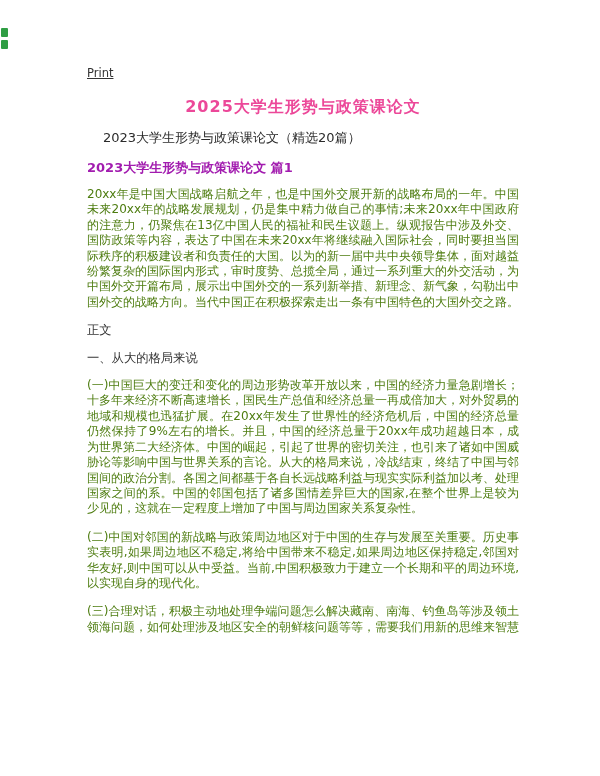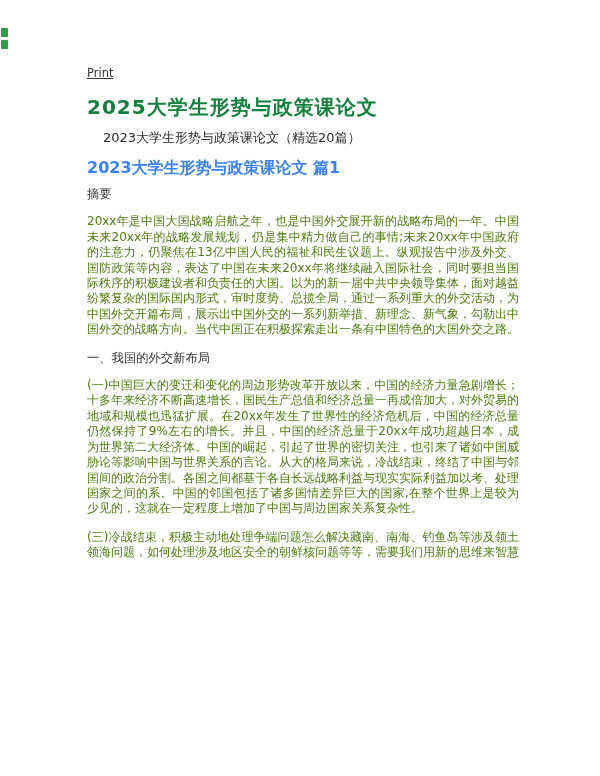--- a/index.html
+++ b/index.html
@@ -33,38 +33,39 @@
     padding: 62px 81px 0 87px;
   }
   .print-link {
     font-size: 11.5px;
     line-height: 13px;
     color: #333333;
     margin: 0 0 14px 0;
     display: inline-block;
   }
   .doc-title {
-    font-size: 20px;
+    font-size: 16px;
     line-height: 26px;
     font-weight: bold;
-    color: #15803d;
+    color: #ec4899;
+    text-align: center;
     letter-spacing: 1px;
     margin: 0 0 10px 0;
   }
   .subtitle {
     font-size: 13px;
     line-height: 16px;
     margin: 0 0 13px 16px;
     color: #2b2b2b;
   }
   .essay-heading {
-    font-size: 16px;
+    font-size: 13px;
     line-height: 17px;
     font-weight: bold;
-    color: #3b82f6;
+    color: #a21caf;
     margin: 0 0 11px 0;
   }
   .block-label {
     font-size: 12.3px;
     line-height: 15.4px;
     margin: 0 0 12px 0;
     color: #333333;
   }
   .body-para {
     font-size: 12px;
@@ -87,26 +88,27 @@
 <div class="page">
 
   <a href="#" class="print-link">Print</a>
 
   <h1 class="doc-title">2025大学生形势与政策课论文</h1>
 
   <div class="subtitle">2023大学生形势与政策课论文（精选20篇）</div>
 
   <h2 class="essay-heading">2023大学生形势与政策课论文 篇1</h2>
 
-  <div class="block-label">摘要</div>
 
   <p class="body-para">20xx年是中国大国战略启航之年，也是中国外交展开新的战略布局的一年。中国未来20xx年的战略发展规划，仍是集中精力做自己的事情;未来20xx年中国政府的注意力，仍聚焦在13亿中国人民的福祉和民生议题上。纵观报告中涉及外交、国防政策等内容，表达了中国在未来20xx年将继续融入国际社会，同时要担当国际秩序的积极建设者和负责任的大国。以为的新一届中共中央领导集体，面对越益纷繁复杂的国际国内形式，审时度势、总揽全局，通过一系列重大的外交活动，为中国外交开篇布局，展示出中国外交的一系列新举措、新理念、新气象，勾勒出中国外交的战略方向。当代中国正在积极探索走出一条有中国特色的大国外交之路。</p>
 
 
+  <div class="block-label">正文</div>
 
-  <div class="block-label">一、我国的外交新布局</div>
+  <div class="block-label">一、从大的格局来说</div>
 
   <p class="body-para">(一)中国巨大的变迁和变化的周边形势改革开放以来，中国的经济力量急剧增长；十多年来经济不断高速增长，国民生产总值和经济总量一再成倍加大，对外贸易的地域和规模也迅猛扩展。在20xx年发生了世界性的经济危机后，中国的经济总量仍然保持了9%左右的增长。并且，中国的经济总量于20xx年成功超越日本，成为世界第二大经济体。中国的崛起，引起了世界的密切关注，也引来了诸如中国威胁论等影响中国与世界关系的言论。从大的格局来说，冷战结束，终结了中国与邻国间的政治分割。各国之间都基于各自长远战略利益与现实实际利益加以考、处理国家之间的系。中国的邻国包括了诸多国情差异巨大的国家,在整个世界上是较为少见的，这就在一定程度上增加了中国与周边国家关系复杂性。</p>
 
+  <p class="body-para">(二)中国对邻国的新战略与政策周边地区对于中国的生存与发展至关重要。历史事实表明,如果周边地区不稳定,将给中国带来不稳定,如果周边地区保持稳定,邻国对华友好,则中国可以从中受益。当前,中国积极致力于建立一个长期和平的周边环境,以实现自身的现代化。</p>
 
-  <p class="body-para">(三)冷战结束，积极主动地处理争端问题怎么解决藏南、南海、钓鱼岛等涉及领土领海问题，如何处理涉及地区安全的朝鲜核问题等等，需要我们用新的思维来智慧</p>
+  <p class="body-para">(三)合理对话，积极主动地处理争端问题怎么解决藏南、南海、钓鱼岛等涉及领土领海问题，如何处理涉及地区安全的朝鲜核问题等等，需要我们用新的思维来智慧</p>
 
 </div>
 
 </body></html>

